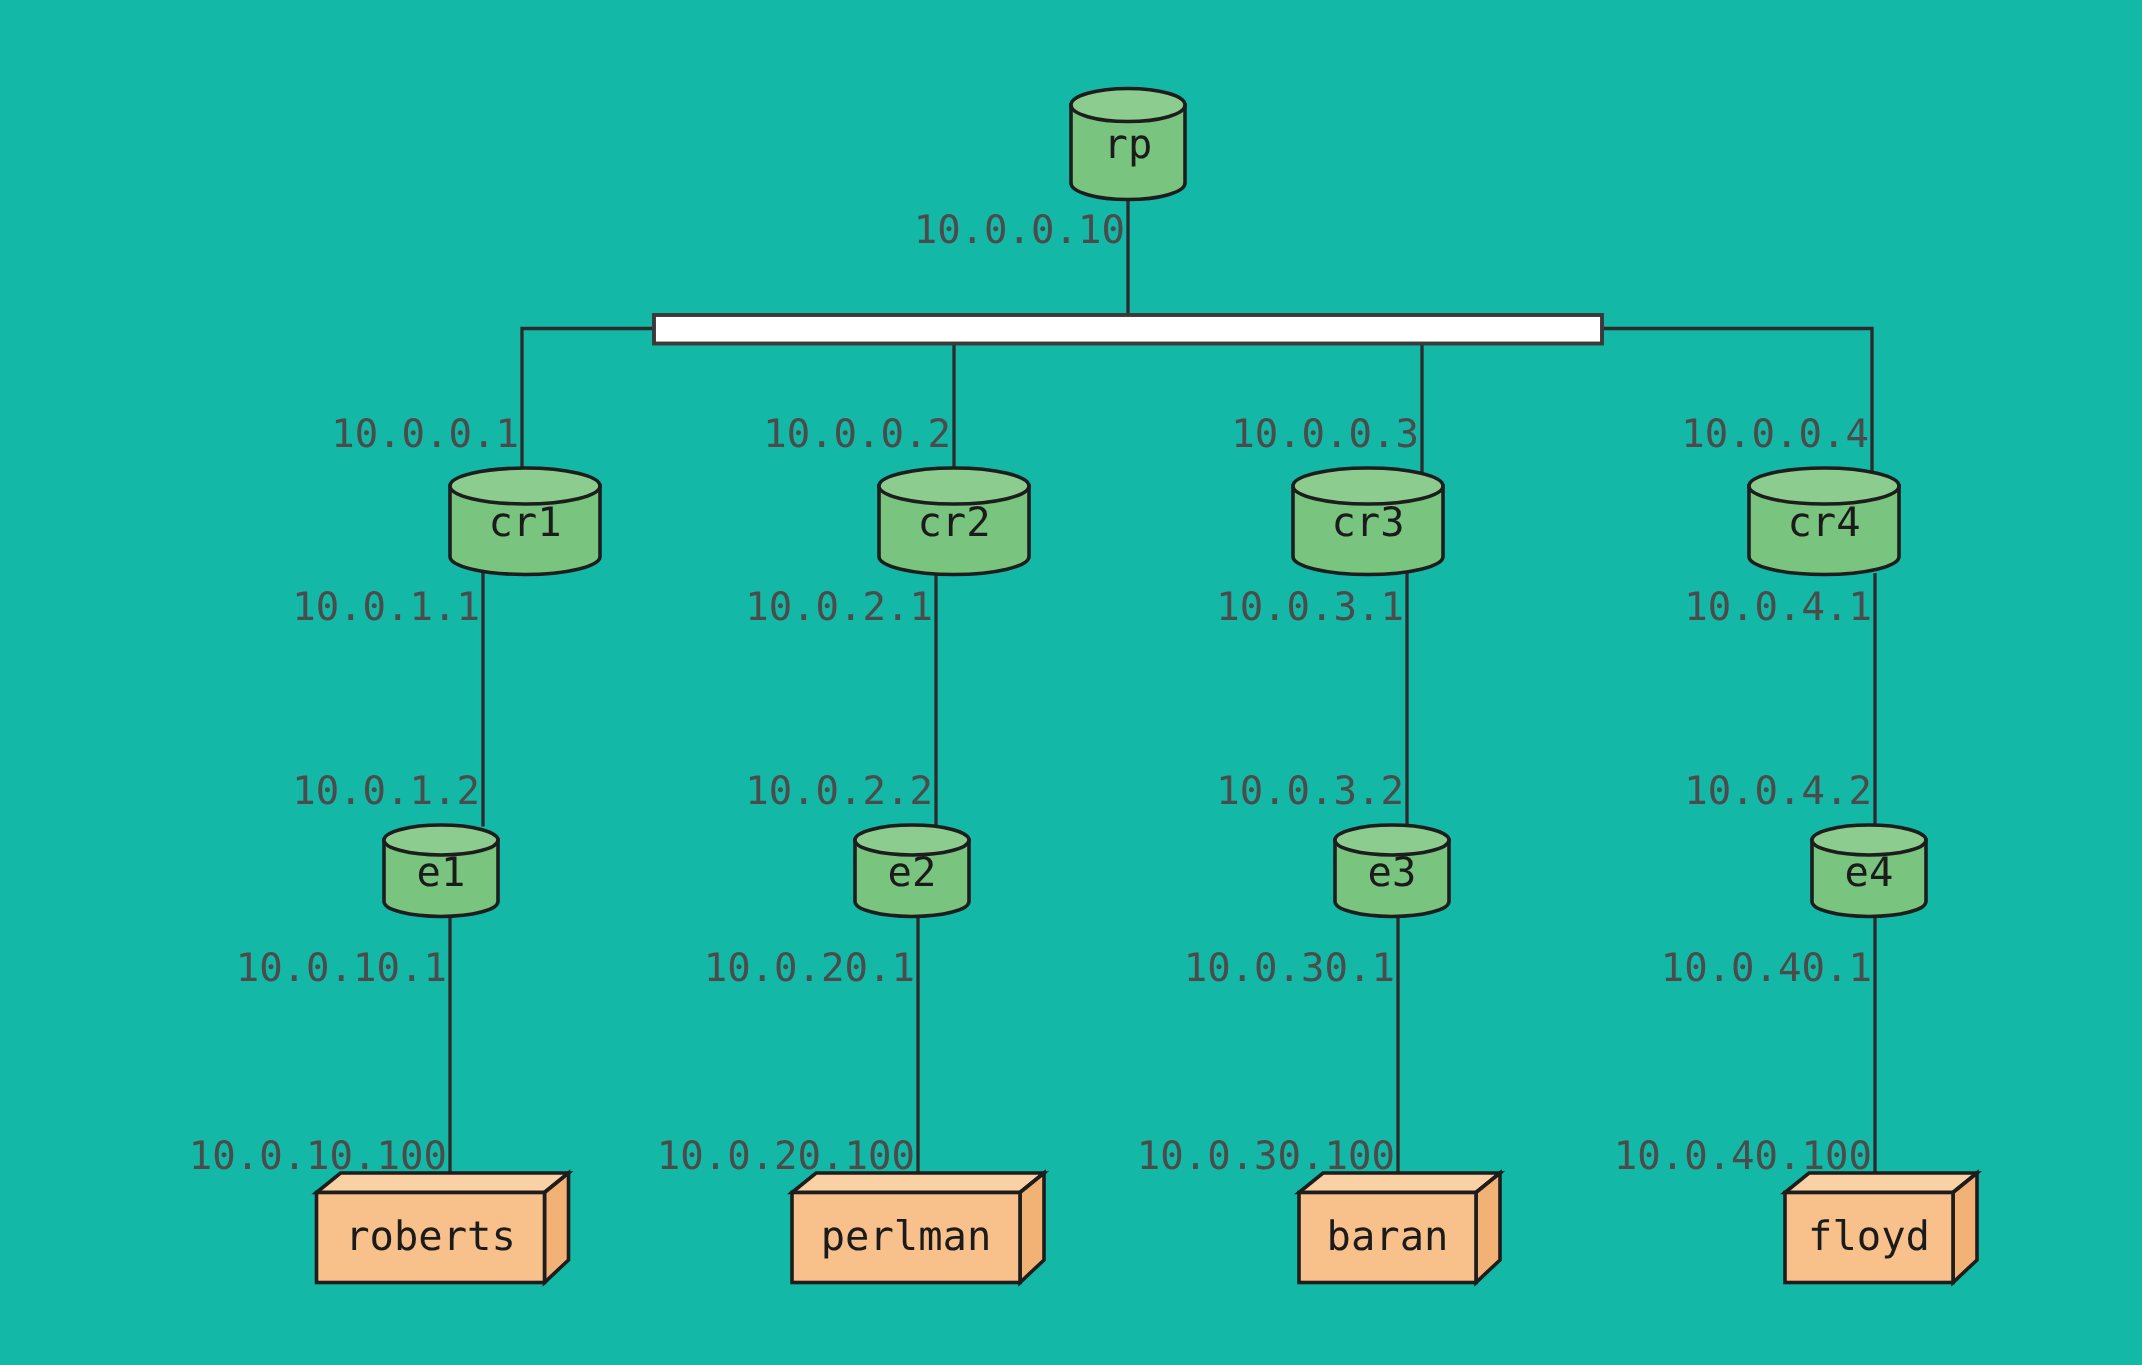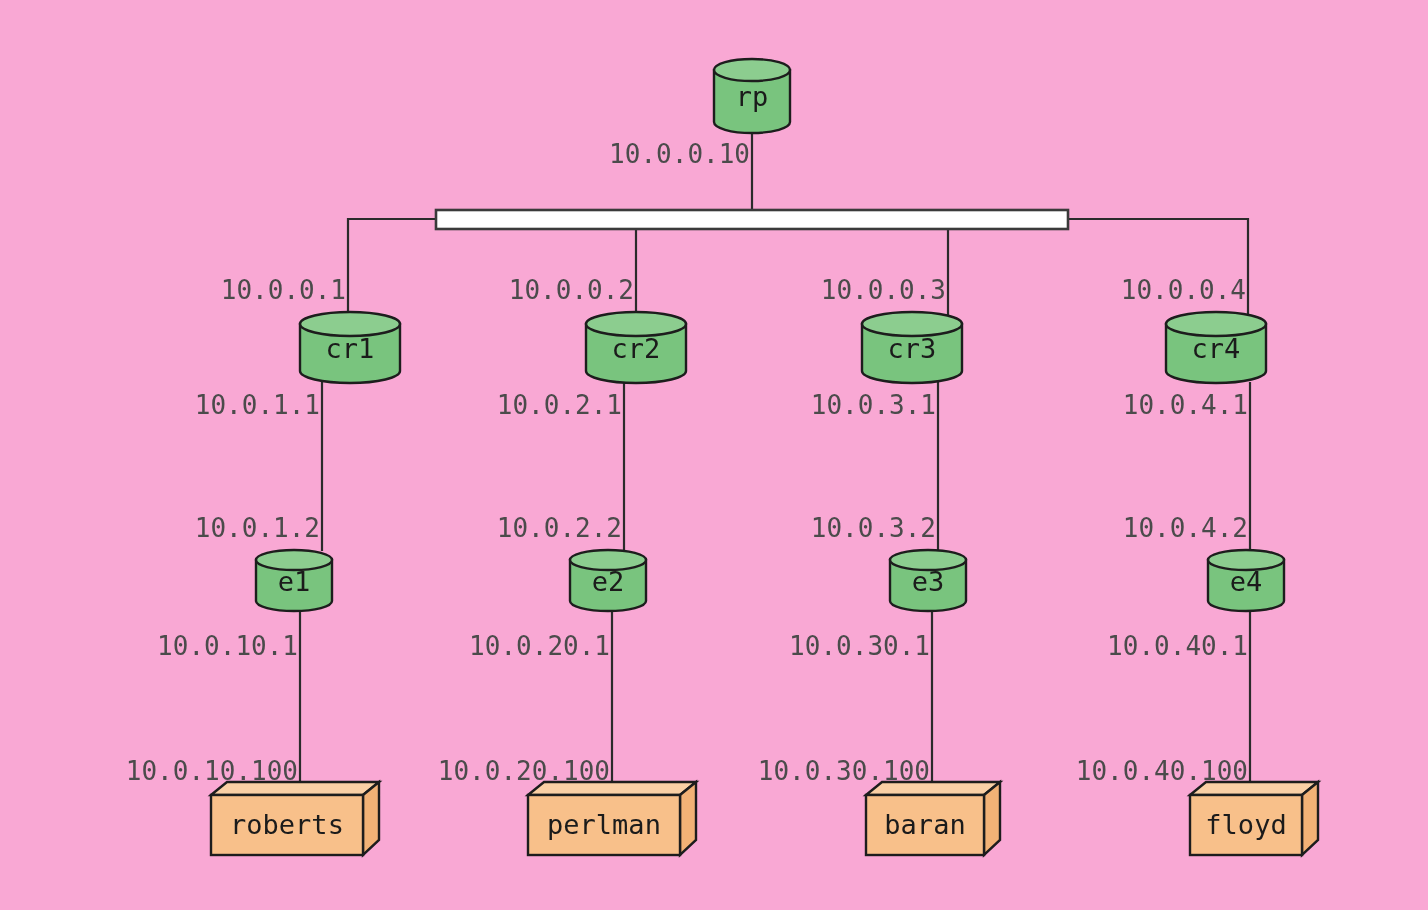--- a/index.html
+++ b/index.html
@@ -7,21 +7,21 @@
     padding: 0;
     background: #ffffff;
   }
   body {
     font-family: "DejaVu Sans Mono", "Liberation Mono", monospace;
   }
   #diagram-root {
     position: relative;
     width: 1428px;
     height: 910px;
-    background: #f9a8d4;
+    background: #14b8a6;
     overflow: hidden;
   }
   #diagram-svg {
     position: absolute;
     top: 0;
     left: 0;
     width: 1428px;
     height: 910px;
   }
   .edge-line {

